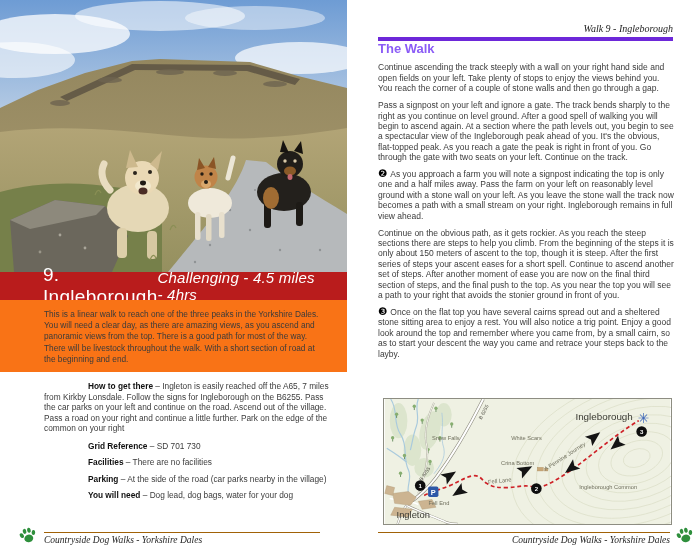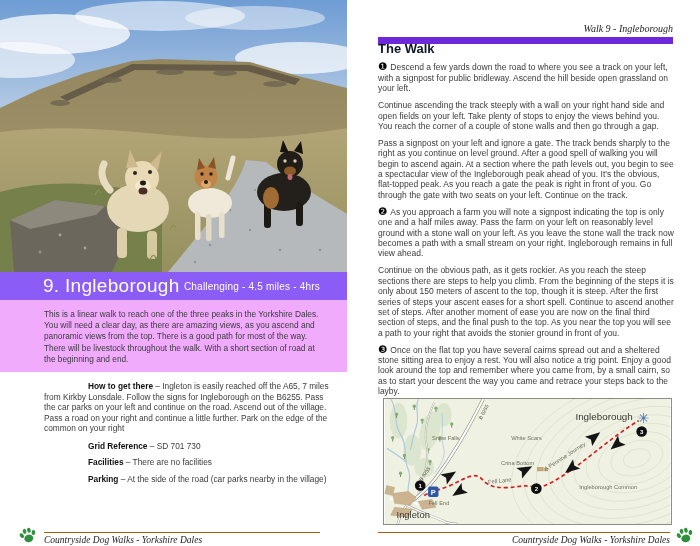--- a/index.html
+++ b/index.html
@@ -1,47 +1,47 @@
 <!DOCTYPE html>
 <html><head>
 <meta charset="utf-8">
 <style>
   html,body{margin:0;padding:0;background:#ffffff;}
   body{width:700px;height:546px;font-family:"Liberation Sans",sans-serif;-webkit-font-smoothing:antialiased;}
   .spread{position:relative;width:700px;height:546px;background:#fff;overflow:hidden;}
 
   
   .photo{position:absolute;left:0;top:0;width:347px;height:272px;display:block;}
-  .title-bar{position:absolute;left:0;top:272px;width:347px;height:28px;background:#8b5cf6;
+  .title-bar{position:absolute;left:0;top:272px;width:347px;height:28px;background:#b91c1c;
     color:#fff;display:flex;align-items:center;justify-content:space-between;
     box-sizing:border-box;padding:0 27px 0 43px;}
   .title-bar .title{font-size:19px;letter-spacing:.3px;font-weight:400;}
-  .title-bar .difficulty{font-size:10px;letter-spacing:.2px;}
-  .green-box{position:absolute;left:0;top:300px;width:347px;height:72px;background:#f0abfc;
+  .title-bar .difficulty{font-size:15px;letter-spacing:.2px;font-style:italic;}
+  .green-box{position:absolute;left:0;top:300px;width:347px;height:72px;background:#f97316;
     box-sizing:border-box;padding:9px 26px 0 44px;font-size:8.3px;line-height:11.2px;color:#3b3b3b;}
   .left-body{position:absolute;left:44px;top:381px;width:285px;font-size:8.3px;line-height:10.6px;color:#3b3b3b;}
   .left-body b{color:#101010;padding-left:44px;}
   .howto{margin:0 0 7px 0;}
   .detail{margin:0 0 5.8px 0;}
 
   
   .footer-rule{border-top:1px solid #a16207;padding-top:2px;
     font-family:"Liberation Serif",serif;font-style:italic;font-size:9.5px;color:#1d1d1d;}
   .footer-left{position:absolute;left:44px;top:532px;width:276px;text-align:left;}
   .footer-right{position:absolute;left:378px;top:532px;width:292px;text-align:right;}
   .paw{position:absolute;width:18px;height:17px;}
   .paw-left{left:19px;top:527px;}
   .paw-right{left:676px;top:527px;}
 
   
   .page-header{position:absolute;left:378px;top:23px;width:295px;text-align:right;
     font-family:"Liberation Serif",serif;font-style:italic;font-size:10px;color:#1d1d1d;
-    border-bottom:7px solid #6d28d9;padding-bottom:3px;}
+    border-bottom:4px solid #6d28d9;padding-bottom:3px;}
   .walk{position:absolute;left:378px;top:44px;width:296px;font-size:8.5px;line-height:10.4px;color:#3b3b3b;}
-  .walk-heading{font-size:13px;font-weight:bold;color:#0f172a;margin:0 0 7px 0;}
+  .walk-heading{font-size:13px;font-weight:bold;color:#8b5cf6;margin:0 0 7px 0;}
   .walk p{margin:0 0 5.5px 0;}
   .stepnum{font-size:10.5px;color:#000;}
   .map-box{position:absolute;left:383px;top:398px;width:289px;height:127px;border:1px solid #8d8d82;box-sizing:border-box;}
   .map-svg{display:block;width:287px;height:125px;}
   .map-svg text{font-family:"Liberation Sans",sans-serif;}
   .map-label{fill:#70705e;font-size:5.8px;}
   .map-roadlabel{fill:#55554a;font-size:5px;}
   .map-biglabel{fill:#3a3a33;}
   .marker-num{fill:#ffffff;font-size:6.2px;font-weight:bold;}
 </style>
@@ -157,20 +157,21 @@
 
   <div class="green-box">
     <span>This is a linear walk to reach one of the three peaks in the Yorkshire Dales. You will need a clear day, as there are amazing views, as you ascend and panoramic views from the top. There is a good path for most of the way. There will be livestock throughout the walk. With a short section of road at the beginning and end.</span>
   </div>
 
   <div class="left-body">
     <p class="howto"><b>How to get there</b><span> – Ingleton is easily reached off the A65, 7 miles from Kirkby Lonsdale. Follow the signs for Ingleborough on the B6255. Pass the car parks on your left and continue on the road. Ascend out of the village. Pass a road on your right and continue a little further. Park on the edge of the common on your right</span></p>
     <p class="detail"><b>Grid Reference</b><span> – SD 701 730</span></p>
     <p class="detail"><b>Facilities</b><span> – There are no facilities</span></p>
     <p class="detail"><b>Parking</b><span> – At the side of the road (car parks nearby in the village)</span></p>
+    <p class="detail"><b>You will need</b><span> – Dog lead, dog bags, water for your dog</span></p>
   </div>
 
   <svg class="paw paw-left" viewBox="0 0 24 22">
     <g transform="rotate(-15 12 11)" fill="#2e8f3c">
       <ellipse cx="12" cy="15" rx="6" ry="5"></ellipse>
       <ellipse cx="4" cy="9" rx="2.4" ry="3.4" transform="rotate(-20 4 9)"></ellipse>
       <ellipse cx="9" cy="4.5" rx="2.4" ry="3.4"></ellipse>
       <ellipse cx="15" cy="4.5" rx="2.4" ry="3.4"></ellipse>
       <ellipse cx="20" cy="9" rx="2.4" ry="3.4" transform="rotate(20 20 9)"></ellipse>
     </g>
@@ -178,21 +179,20 @@
   <div class="footer-rule footer-left">
     <span>Countryside Dog Walks - Yorkshire Dales</span>
   </div>
 
   <div class="page-header">
     <span>Walk 9 - Ingleborough</span>
   </div>
 
   <div class="walk">
     <div class="walk-heading">The Walk</div>
-    <p><span class="stepnum">❶ </span><span>Descend a few yards down the road to where you see a track on your left, with a signpost for public bridleway. Ascend the hill beside open grassland on your left.</span></p>
     <p><span class="stepnum"></span><span>Continue ascending the track steeply with a wall on your right hand side and open fields on your left. Take plenty of stops to enjoy the views behind you. You reach the corner of a couple of stone walls and then go through a gap.</span></p>
     <p><span class="stepnum"></span><span>Pass a signpost on your left and ignore a gate. The track bends sharply to the right as you continue on level ground. After a good spell of walking you will begin to ascend again. At a section where the path levels out, you begin to see a spectacular view of the Ingleborough peak ahead of you. It's the obvious, flat-topped peak. As you reach a gate the peak is right in front of you. Go through the gate with two seats on your left. Continue on the track.</span></p>
     <p><span class="stepnum">❷ </span><span>As you approach a farm you will note a signpost indicating the top is only one and a half miles away. Pass the farm on your left on reasonably level ground with a stone wall on your left. As you leave the stone wall the track now becomes a path with a small stream on your right. Ingleborough remains in full view ahead.</span></p>
     <p><span class="stepnum"></span><span>Continue on the obvious path, as it gets rockier. As you reach the steep sections there are steps to help you climb. From the beginning of the steps it is only about 150 meters of ascent to the top, though it is steep. After the first series of steps your ascent eases for a short spell. Continue to ascend another set of steps. After another moment of ease you are now on the final third section of steps, and the final push to the top. As you near the top you will see a path to your right that avoids the stonier ground in front of you.</span></p>
     <p><span class="stepnum">❸ </span><span>Once on the flat top you have several cairns spread out and a sheltered stone sitting area to enjoy a rest. You will also notice a trig point. Enjoy a good look around the top and remember where you came from, by a small cairn, so as to start your descent the way you came and retrace your steps back to the layby.</span></p>
   </div>
 
   <div class="map-box">
     <svg class="map-svg" viewBox="0 0 290 127">
       <rect x="0" y="0" width="290" height="127" fill="#eff1e3"></rect>

